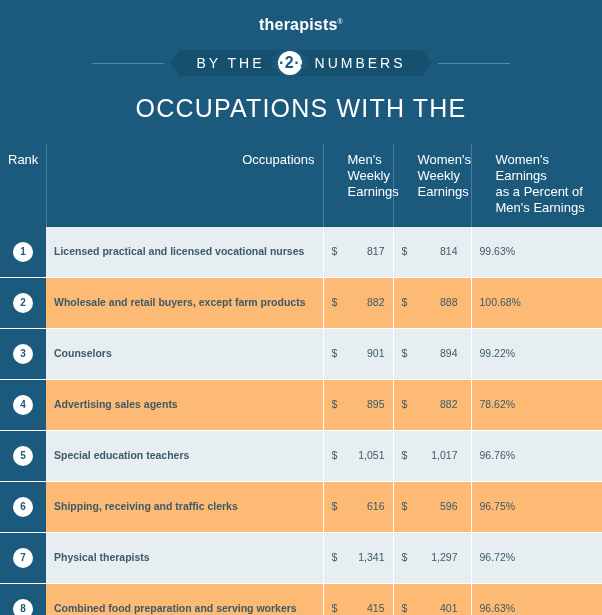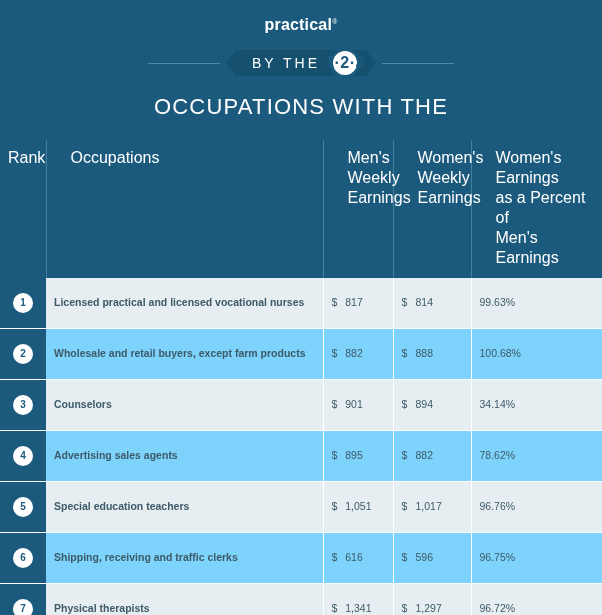--- a/index.html
+++ b/index.html
@@ -94,61 +94,61 @@
     align-items: center;
     justify-content: center;
     font-size: 16px;
     font-weight: bold;
     letter-spacing: 0.5px;
     border: 3px solid #1c5a7d;
     box-shadow: 0 0 0 1px #ffffff inset;
   }
   .title {
     text-align: center;
-    font-size: 22px;
+    font-size: 25px;
     line-height: 1.18;
     letter-spacing: 1.2px;
     font-weight: normal;
     color: #ffffff;
     padding: 10px 20px 6px 20px;
   }
   
   table.data {
     width: 602px;
     border-collapse: collapse;
     table-layout: fixed;
   }
   table.data thead th {
     background: #1c5a7d;
     color: #ffffff;
-    font-size: 16px;
+    font-size: 13px;
     font-weight: normal;
     text-align: left;
     vertical-align: top;
     padding: 8px 8px 10px 24px;
     line-height: 1.25;
     border-left: 1px solid #3c7а99;
   }
   table.data thead th.col-rank { width: 46px; padding-left: 8px; border-left: none;}
-  table.data thead th.col-occ { width: 277px; }
+  table.data thead th.col-occ { width: 277px; text-align: right; }
   table.data thead th.col-men { width: 70px; }
   table.data thead th.col-women { width: 78px; }
   table.data thead th.col-pct { width: 131px; margin-left: 42px; }
   table.data thead tr th + th { border-left: 1px solid #42809f; }
 
   table.data tbody td {
     font-size: 10.5px;
     color: #3d5a68;
     padding: 9px 8px;
     vertical-align: middle;
     line-height: 1.3;
     border-bottom: 1px solid #ffffff;
   }
   tbody tr.odd td { background: #e7eef1; }
-  tbody tr.even td { background: #7dd3fc; }
+  tbody tr.even td { background: #fdba74; }
   td.rank-cell {
     background: #1c5a7d !important;
     text-align: center;
     padding: 0;
     width: 46px;
   }
   .rank-badge {
     width: 20px; height: 20px;
     border-radius: 50%;
     background: #ffffff;
@@ -163,44 +163,45 @@
   td.occ-cell { font-weight: bold; color: #33525f; }
   td.money {
     white-space: pre;
     font-weight: normal;
   }
   .money-inner {
     display: flex;
     justify-content: flex-start;
   }
   .money-sym { display: inline-block; width: 14px; }
-  .money-val { display: inline-block; width: 40px; }
+  .money-val { display: inline-block; width: 40px; text-align: right; }
   .col-women .money-val { width: 42px; }
   td.pct-cell { }
   
   tbody td.occ-cell { border-right: 1px solid #ffffff; }
   tbody td.men-cell { border-right: 1px solid #ffffff; }
   tbody td.women-cell { border-right: 1px solid #ffffff; }
 </style>
 </head>
 <body>
 
 <div class="infographic">
 
   <div class="header">
 
     <div class="brand">
-      <span class="brand-logo"><span>practical</span><span class="tm">®</span></span>
+      <span class="brand-logo"><span>therapists</span><span class="tm">®</span></span>
     </div>
 
     <div class="bythenumbers">
       <div class="btn-rule"></div>
       <div class="btn-band">
         <span class="btn-text">BY THE</span>
         <span class="btn-circle">1·2·3</span>
+        <span class="btn-text">NUMBERS</span>
       </div>
       <div class="btn-rule"></div>
     </div>
 
     <div class="title">
       <div>OCCUPATIONS WITH THE</div>
     </div>
 
   </div>
 
@@ -236,21 +237,21 @@
         <td class="money men-cell col-men"><span class="money-inner"><span class="money-sym">$</span><span class="money-val">882</span></span></td>
         <td class="money women-cell col-women"><span class="money-inner"><span class="money-sym">$</span><span class="money-val">888</span></span></td>
         <td class="pct-cell">100.68%</td>
       </tr>
 
       <tr class="odd">
         <td class="rank-cell"><span class="rank-badge">3</span></td>
         <td class="occ-cell">Counselors</td>
         <td class="money men-cell col-men"><span class="money-inner"><span class="money-sym">$</span><span class="money-val">901</span></span></td>
         <td class="money women-cell col-women"><span class="money-inner"><span class="money-sym">$</span><span class="money-val">894</span></span></td>
-        <td class="pct-cell">34.14%</td>
+        <td class="pct-cell">99.22%</td>
       </tr>
 
       <tr class="even">
         <td class="rank-cell"><span class="rank-badge">4</span></td>
         <td class="occ-cell">Advertising sales agents</td>
         <td class="money men-cell col-men"><span class="money-inner"><span class="money-sym">$</span><span class="money-val">895</span></span></td>
         <td class="money women-cell col-women"><span class="money-inner"><span class="money-sym">$</span><span class="money-val">882</span></span></td>
         <td class="pct-cell">78.62%</td>
       </tr>
 

